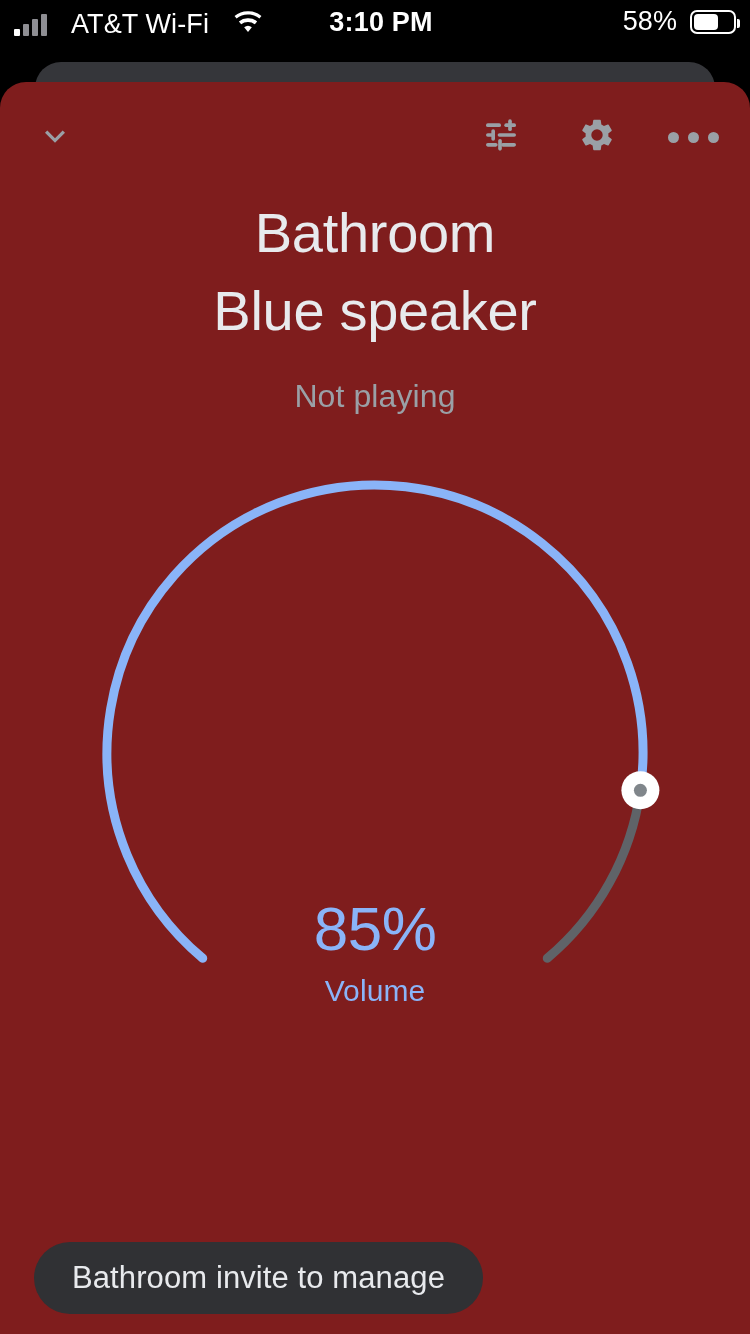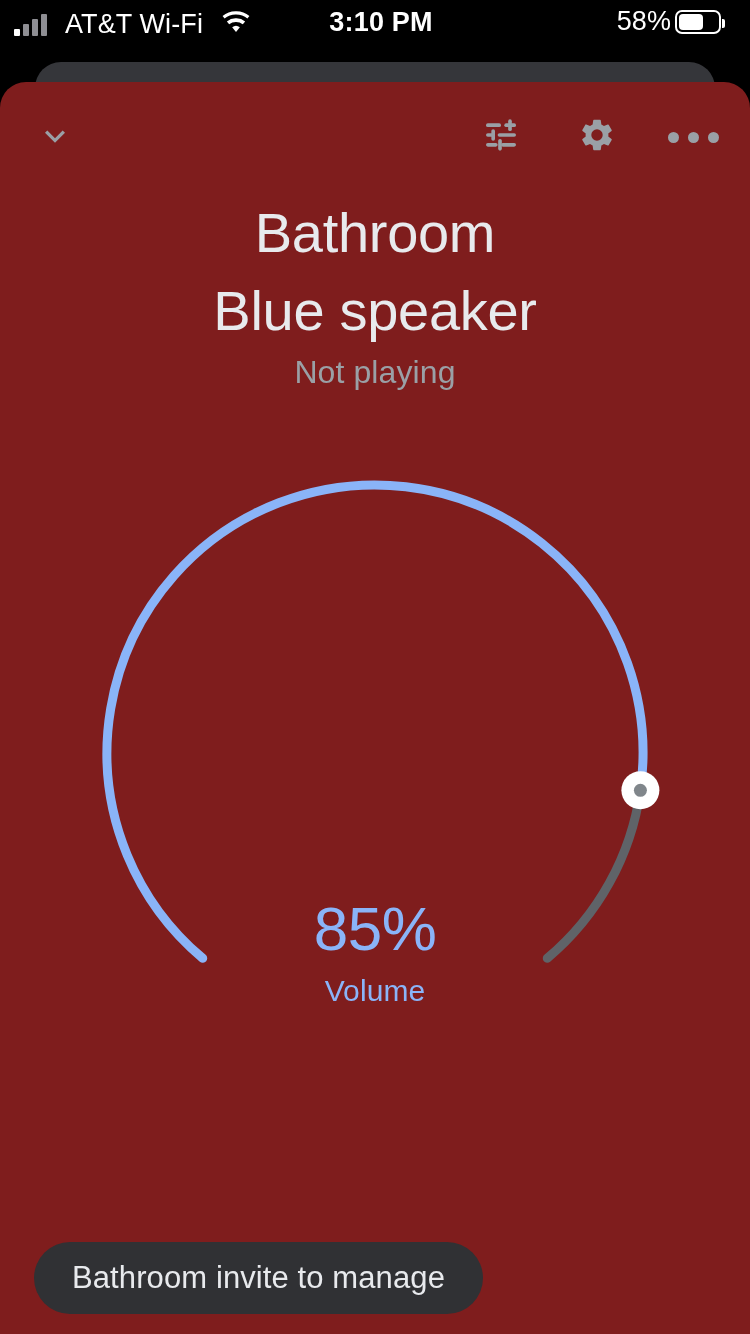--- a/index.html
+++ b/index.html
@@ -11,36 +11,36 @@
   }
   #screen { position:relative; width:750px; height:1334px; background:#000; }
 
   
   #statusbar {
     position:absolute; top:0; left:0; width:750px; height:52px;
     color:#fff;
   }
   .sb-left {
     position:absolute; left:14px; top:4px;
-    display:flex; align-items:center; gap:18px; height:42px;justify-content:center;
+    display:flex; align-items:center; gap:24px; height:42px;justify-content:center;
   }
   .signal { display:flex; align-items:flex-end; gap:3px; height:22px; }
   .signal i { display:block; width:6px; background:#fff; border-radius:1px; }
   .signal i:nth-child(1){ height:7px;  background:#fff; }
   .signal i:nth-child(2){ height:12px; background:#8e8e93; }
   .signal i:nth-child(3){ height:17px; background:#8e8e93; }
   .signal i:nth-child(4){ height:22px; background:#8e8e93; }
   .carrier { font-size:27px; letter-spacing:0.1px; line-height:1; padding-bottom:1px; }
   .sb-time {
     position:absolute; left:12px; right:0; top:7px; text-align:center;
     font-size:27px; font-weight:600; letter-spacing:0.2px;
   }
   .sb-right {
-    position:absolute; right:29px; top:6px;
-    display:flex; align-items:center; gap:4px;
+    position:absolute; right:14px; top:6px;
+    display:flex; align-items:center; gap:13px;
   }
   .batt-pct { font-size:27px; letter-spacing:0.1px; }
   .batt {
     position:relative; width:46px; height:24px;
     border:2.5px solid #fff; border-radius:7px;
   }
   .batt-fill {
     position:absolute; left:2px; top:2px; bottom:2px;
     width:54%; background:#fff; border-radius:4px;
   }
@@ -83,21 +83,21 @@
   
   #title-block {
     position:absolute; left:0; top:112px; width:750px; text-align:center;
   }
   #device-title {
     font-size:56px; font-weight:400; line-height:1.39;
     color:#e8eaed; letter-spacing:-0.3px;
     padding:0 40px; white-space:pre-line;
   }
   #device-status {
-    margin-top:4px; font-size:32px; color:#9aa0a6; letter-spacing:0.1px;text-align:center;
+    margin-top:28px; font-size:32px; color:#9aa0a6; letter-spacing:0.1px;text-align:center;
   }
 
   
   #dial-wrap {
     position:absolute; left:0; top:0; width:750px; height:972px;
     pointer-events:none;
   }
   #dial { position:absolute; left:0; top:0; }
   #dial-readout {
     position:absolute; left:0; top:816px; width:750px; text-align:center;

